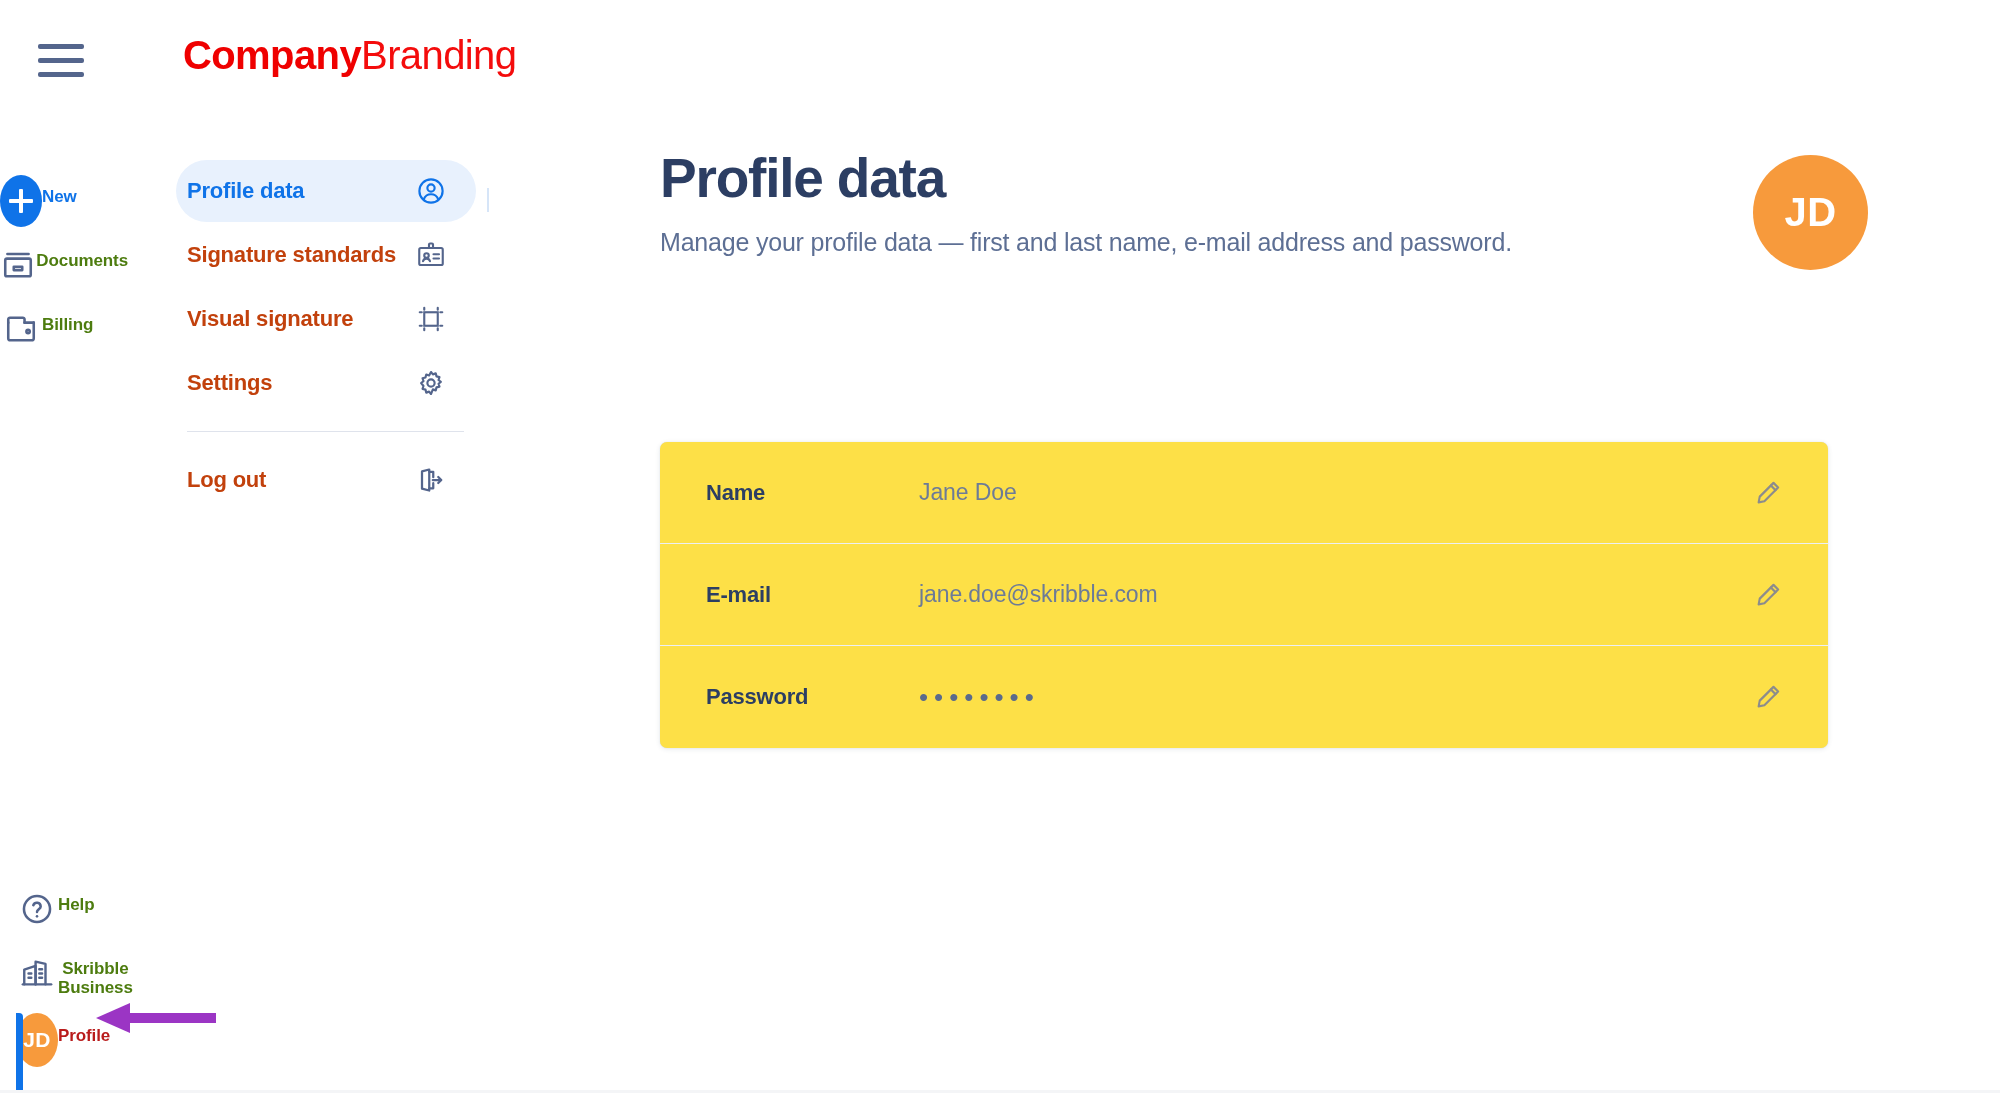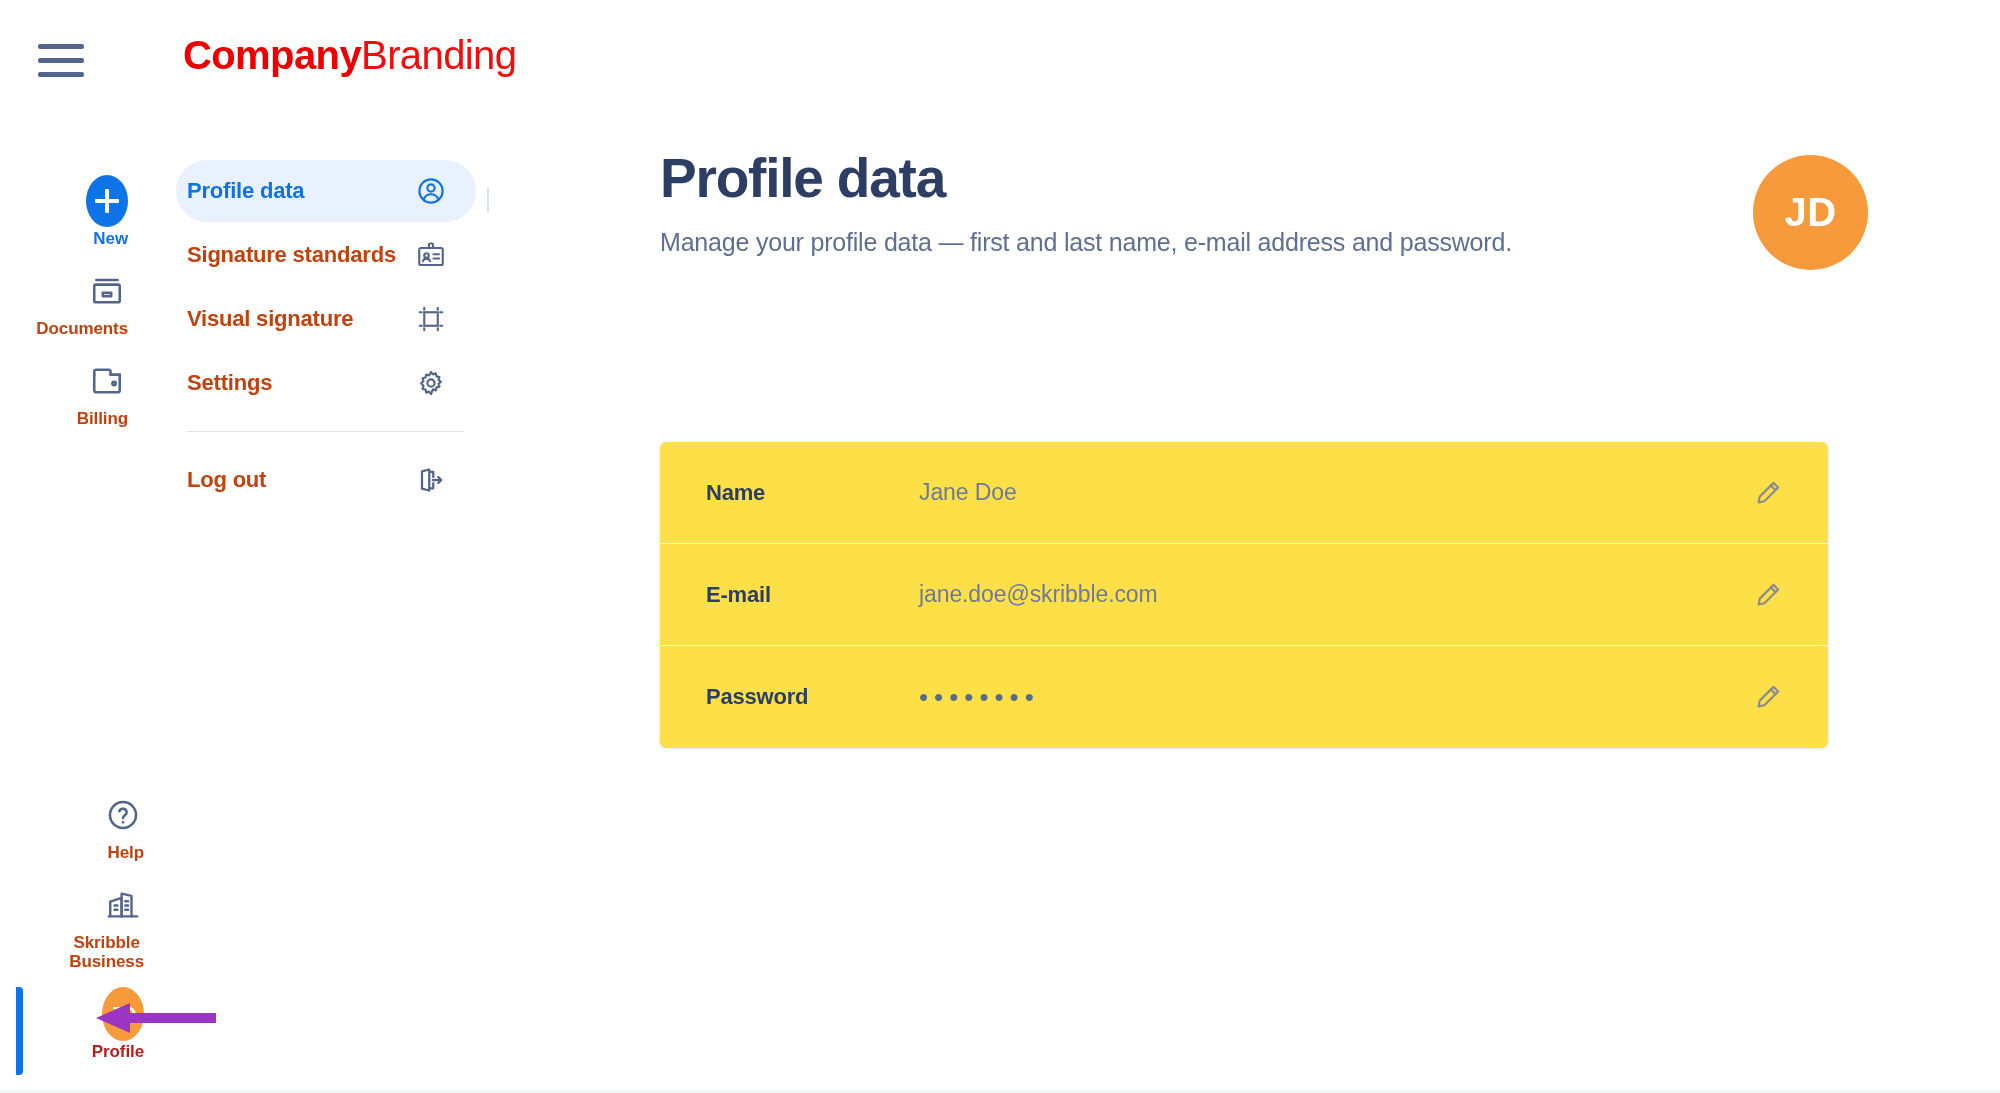--- a/index.html
+++ b/index.html
@@ -69,36 +69,35 @@
     height: 975px;
     background: #ffffff;
   }
   .rail-top { position: absolute; top: 50px; left: 0; width: 128px; }
   .rail-bottom { position: absolute; bottom: 22px; left: 16px; width: 128px; }
 
   .rail-item {
     position: relative;
     width: 128px;
     display: flex;
-    flex-direction: column;
-    align-items: flex-end;
+    align-items: flex-start;
     padding: 12px 0 10px 0;
     cursor: pointer;
     text-decoration: none;
   }
   .rail-icon {
     width: 42px; height: 42px;
     display: flex; align-items: center; justify-content: center;
     color: #54658c;
   }
   .rail-label {
     margin-top: 7px;
     font-size: 17px;
     font-weight: 700;
-    color: #c2410c;
+    color: #4d7c0f;
     text-align: center;
     line-height: 1.12;
     letter-spacing: -0.1px;
   }
   .rail-item.accent .rail-label { color: #0f73e8; }
   .rail-item.active .rail-label { color: #b91c1c; }
   .rail-item.active::before {
     content: "";
     position: absolute;
     left: 0; top: 6px;

